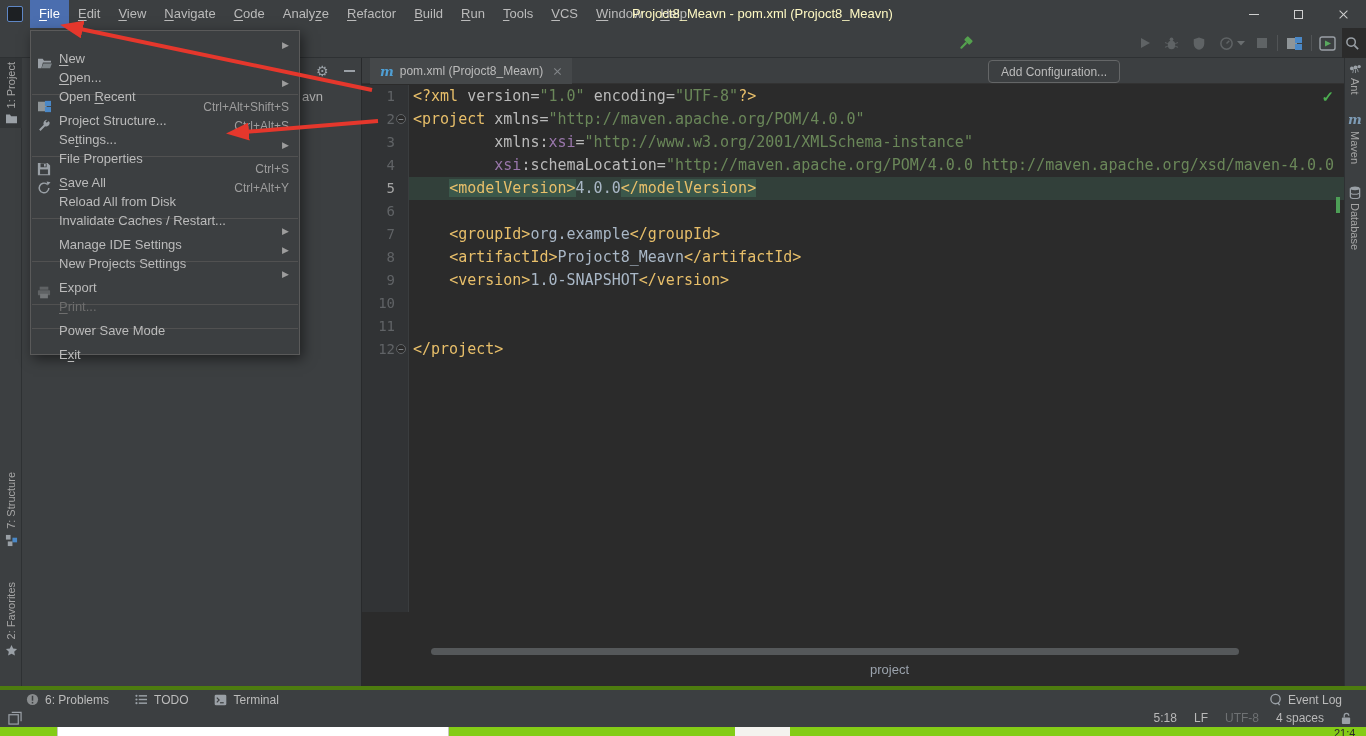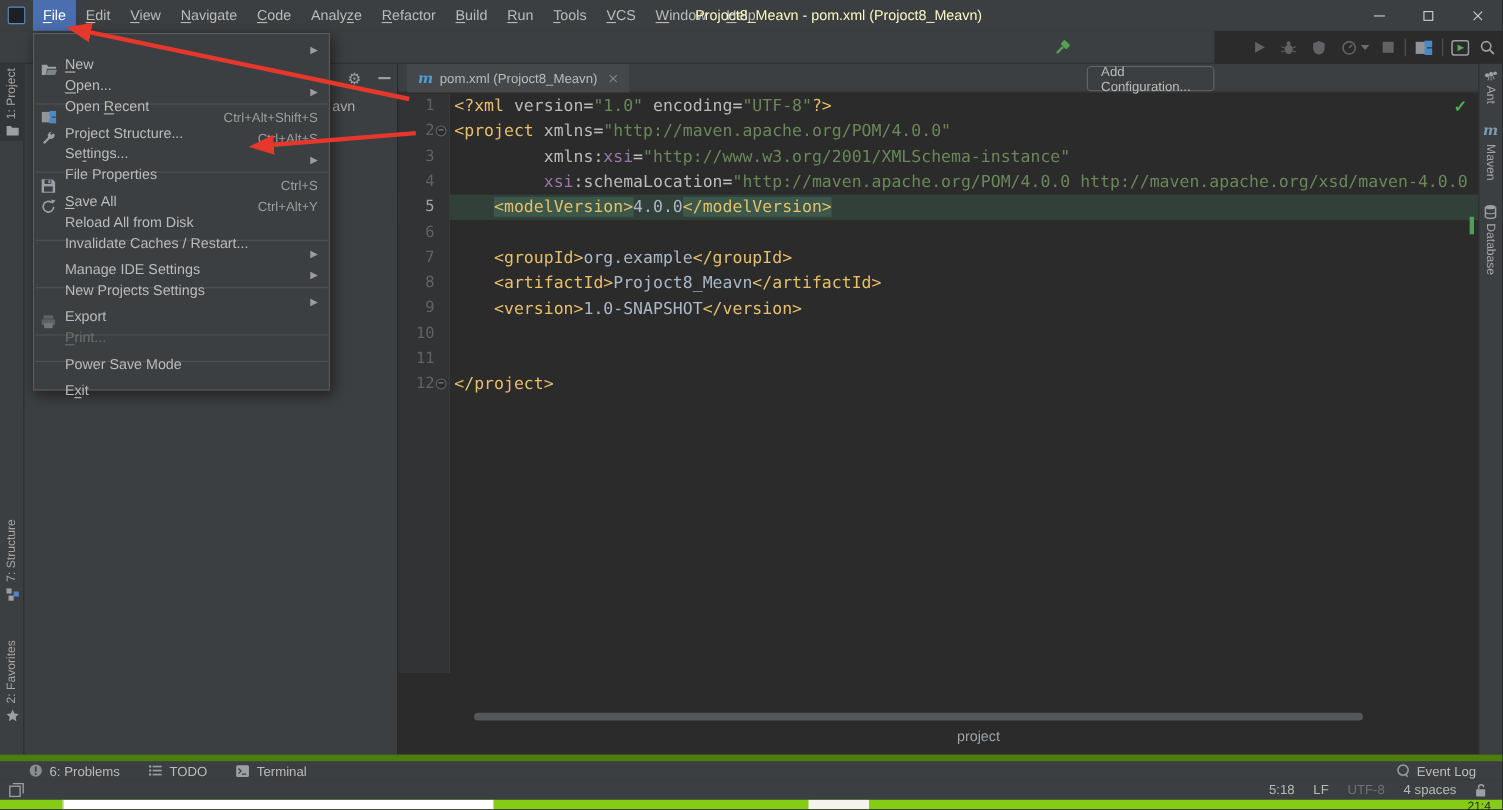--- a/index.html
+++ b/index.html
@@ -18,21 +18,21 @@
   .wintitle { position:absolute; left:632px; top:0; line-height:28px; font-size:13px; color:#fef9c3; white-space:nowrap; }
   .winbtns { position:absolute; right:0; top:0; display:flex; height:28px; }
   .winbtn { width:45px; height:28px; display:flex; align-items:center; justify-content:center; }
   .ic-min { width:10px; height:1px; background:#cfcfcf; }
   .ic-max { width:9px; height:9px; border:1px solid #cfcfcf; }
   .ic-close { position:relative; width:11px; height:11px; }
   .ic-close:before,.ic-close:after { content:""; position:absolute; left:5px; top:0; width:1px; height:11px; background:#cfcfcf; }
   .ic-close:before { transform:rotate(45deg);} .ic-close:after { transform:rotate(-45deg);}
 
   
-  .toolbar { position:absolute; left:0; top:28px; width:1104px; height:30px; background:#3c3f41; border-bottom:1px solid #2e3133; z-index:4; }
+  .toolbar { position:absolute; left:0; top:28px; width:1342px; height:30px; background:#3c3f41; border-bottom:1px solid #2e3133; z-index:4; }
   .tb { position:absolute; top:0; height:30px; display:flex; align-items:center; }
   .addconfig { position:absolute; left:988px; top:32px; height:23px; padding:0 12px; border:1px solid #646667; border-radius:4px;
                font-size:12px; color:#bbbbbb; display:flex; align-items:center; }
   .tbsep { position:absolute; top:7px; width:1px; height:16px; background:#515456; }
 
   
   .leftbar { position:absolute; left:0; top:58px; width:22px; height:628px; background:#3c3f41; border-right:1px solid #2e3133; z-index:3; }
   .lbitem { position:absolute; left:0; width:22px; display:flex; flex-direction:column; align-items:center; gap:5px; padding:4px 0; }
   .lbitem.active { background:#333638; }
   .vtext { writing-mode:vertical-rl; font-size:11px; color:#a6a6a6; white-space:nowrap; }
@@ -87,21 +87,21 @@
   .mitem { display:flex; align-items:center; height:19px; padding:0 10px 0 6px; font-size:13px; color:#bbbbbb; }
   .mitem.disabled { color:#6e6e6e; }
   .mitem.disabled svg { opacity:0.45; }
   .micon { flex:none; width:22px; display:flex; align-items:center; }
   .mlabel { flex:1; white-space:nowrap;margin-top:28px; }
   .mshort { font-size:12px; color:#9d9d9d; margin-left:18px; }
   .msub { font-size:9px; color:#9d9d9d; margin-left:18px; }
   .msep { height:1px; background:#515151; margin:2px 1px; }
 
   
-  .bottombar { position:absolute; left:0; bottom:27px; width:1366px; height:23px; background:#3c3f41; border-top:6px solid #4d7c0f;
+  .bottombar { position:absolute; left:0; bottom:27px; width:1366px; height:23px; background:#3c3f41; border-top:4px solid #4d7c0f;
                display:flex; align-items:center; font-size:12px; color:#bbbbbb; z-index:4; }
   .bbitem { display:flex; align-items:center; gap:6px; margin-left:26px; }
   .bbitem:first-child { margin-left:26px; }
   .bb-right { margin-left:auto; margin-right:24px; display:flex; gap:6px; }
   .statusbar { position:absolute; left:0; bottom:9px; width:1366px; height:18px; background:#3c3f41; display:flex; align-items:center;
                font-size:12px; color:#b9b9b9; z-index:4; }
   .sb-left { margin-left:8px; display:flex; align-items:center; }
   .sb-right { margin-left:auto; display:flex; align-items:center; gap:17px; padding-right:14px; }
   .dim { color:#6e7173; }
 

